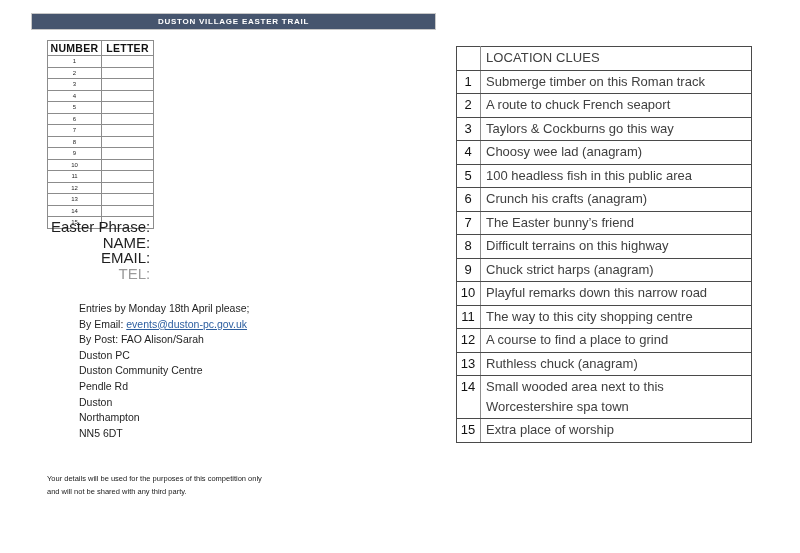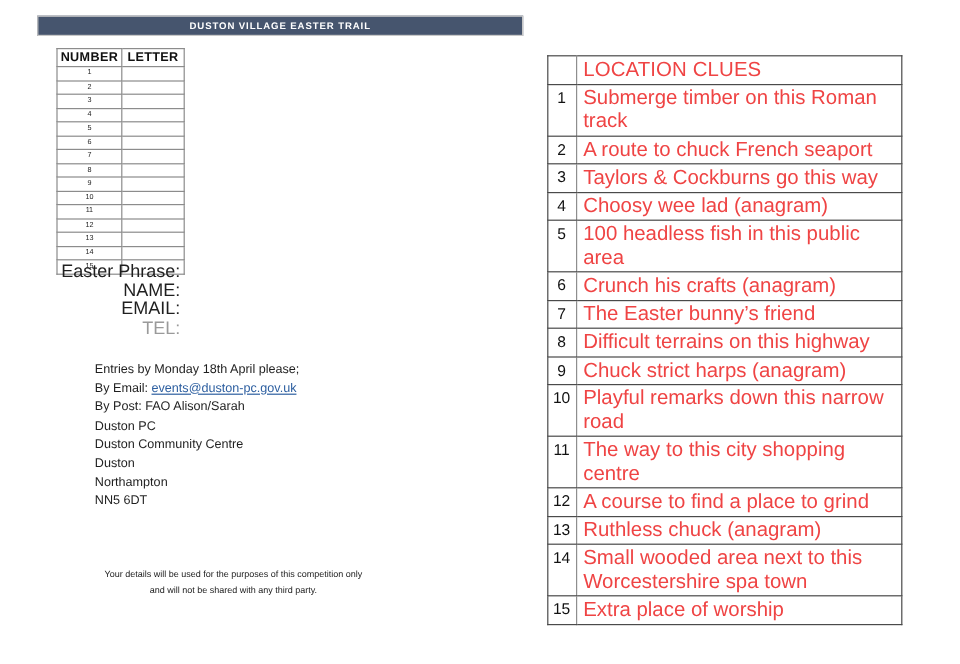--- a/index.html
+++ b/index.html
@@ -102,24 +102,23 @@
   }
   .address-block .line { display: block; white-space: nowrap; padding-left: 32px; }
   .address-block .email-link {
     color: #2d5fa0;
     text-decoration: underline;
   }
 
   
   .disclaimer {
     position: absolute;
-    left: 32px;
+    left: 47px;
     top: 473px;
     width: 325px;
-    text-align: center;
     font-size: 7.5px;
     line-height: 12.5px;
     color: #222;
   }
   .disclaimer .dline { display: block; }
 
   
   .clues-wrap {
     position: absolute;
     left: 456px;
@@ -139,23 +138,23 @@
   table.clues-table td.cnum {
     width: 22px;
     text-align: center;
     font-size: 13px;
     line-height: 19.5px;
     color: #111;
     border-right: 1px solid #8e8e8e;
     padding-right: 1px;
   }
   table.clues-table td.ctext {
-    font-size: 17px;
+    font-size: 13px;
     line-height: 19.5px;
-    color: #ef4444;
+    color: #404040;
     padding-left: 5px;
     padding-right: 2px;
   }
   table.clues-table tr.header-row td.cnum { border-right: 1px solid #8e8e8e; }
   table.clues-table tr.header-row td.ctext { letter-spacing: 0.1px; }
 </style>
 </head>
 <body>
 
 <div class="banner">
@@ -241,20 +240,21 @@
   <span class="field-label">EMAIL:</span>
   <span class="field-label muted">TEL:</span>
 </div>
 
 <div class="address-block">
   <span class="line">Entries by Monday 18th April please;</span>
   <span class="line"><span>By Email: </span><a class="email-link" href="#">events@duston-pc.gov.uk</a></span>
   <span class="line">By Post: FAO Alison/Sarah</span>
   <span class="line">Duston PC</span>
   <span class="line">Duston Community Centre</span>
+  <span class="line">Pendle Rd</span>
   <span class="line">Duston</span>
   <span class="line">Northampton</span>
   <span class="line">NN5 6DT</span>
 </div>
 
 <div class="disclaimer">
   <span class="dline">Your details will be used for the purposes of this competition only</span>
   <span class="dline">and will not be shared with any third party.</span>
 </div>
 

